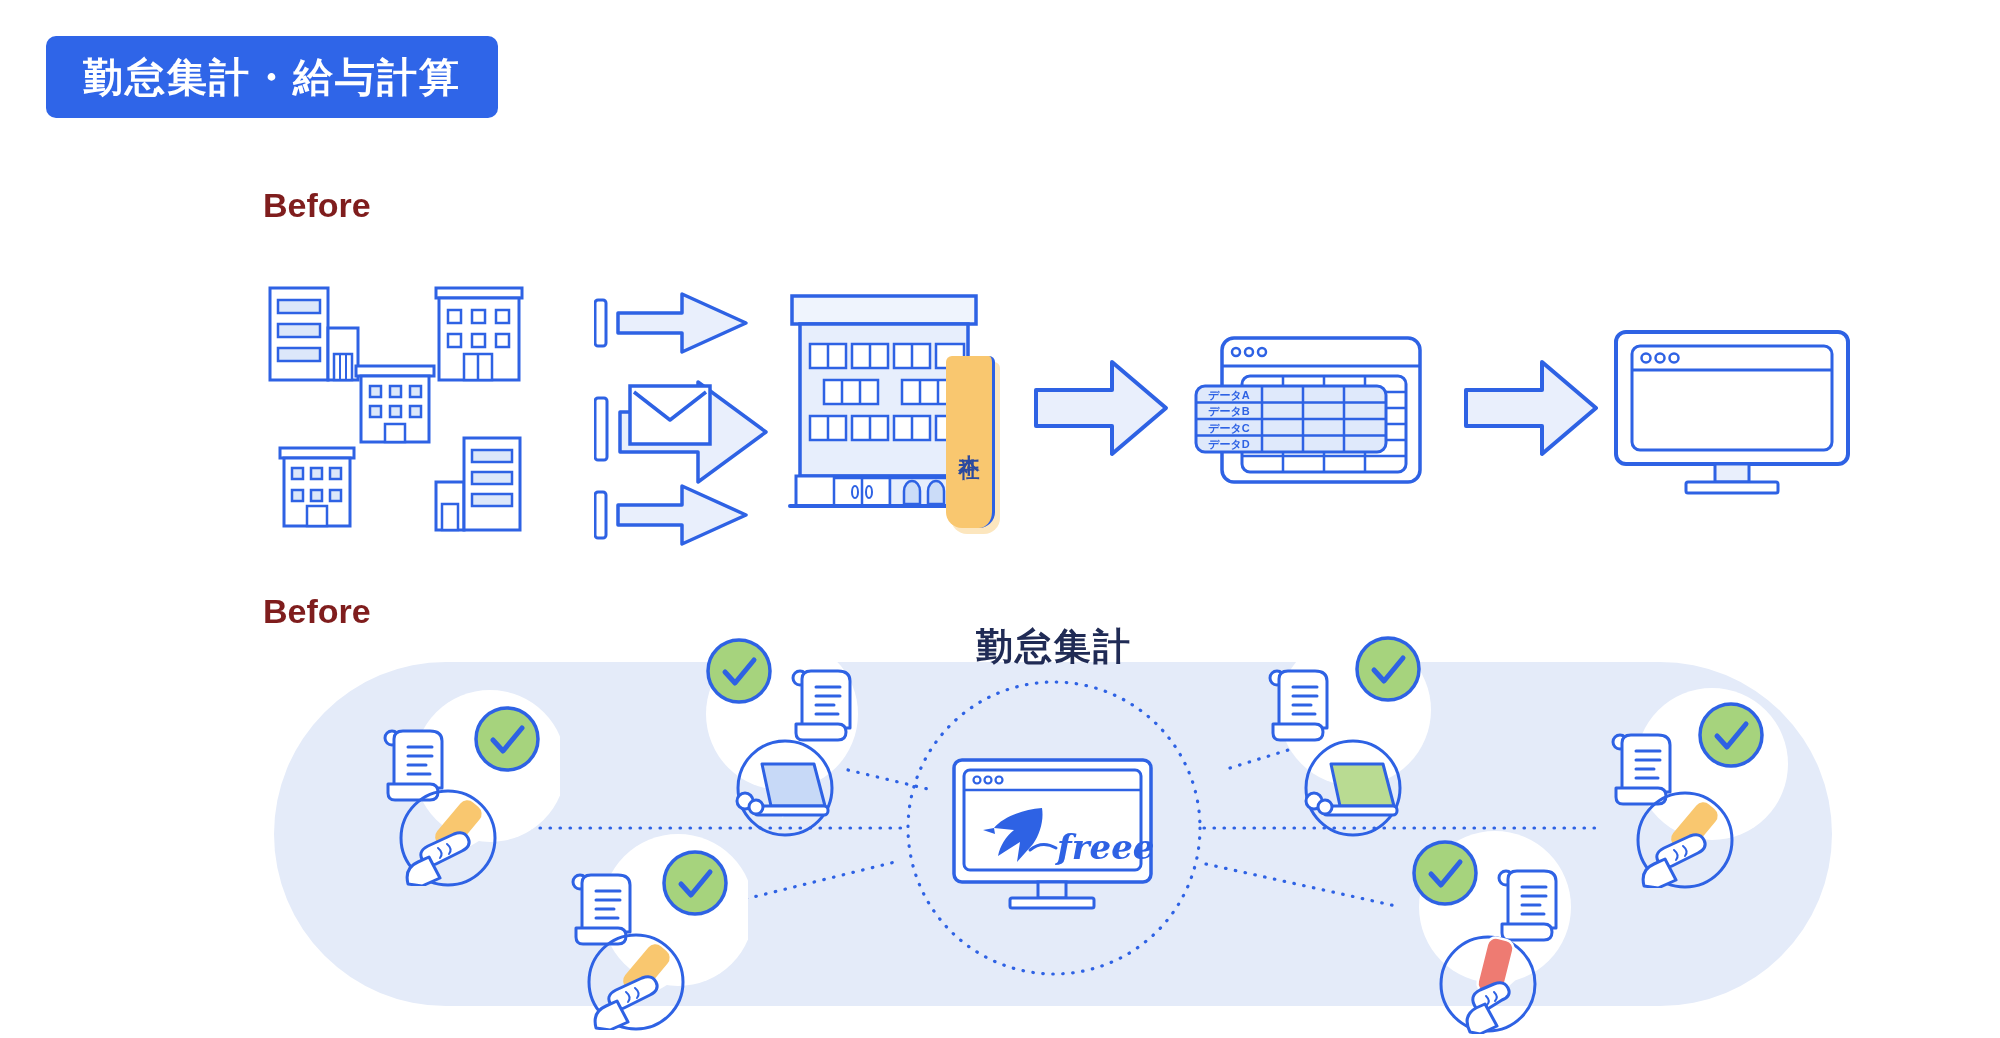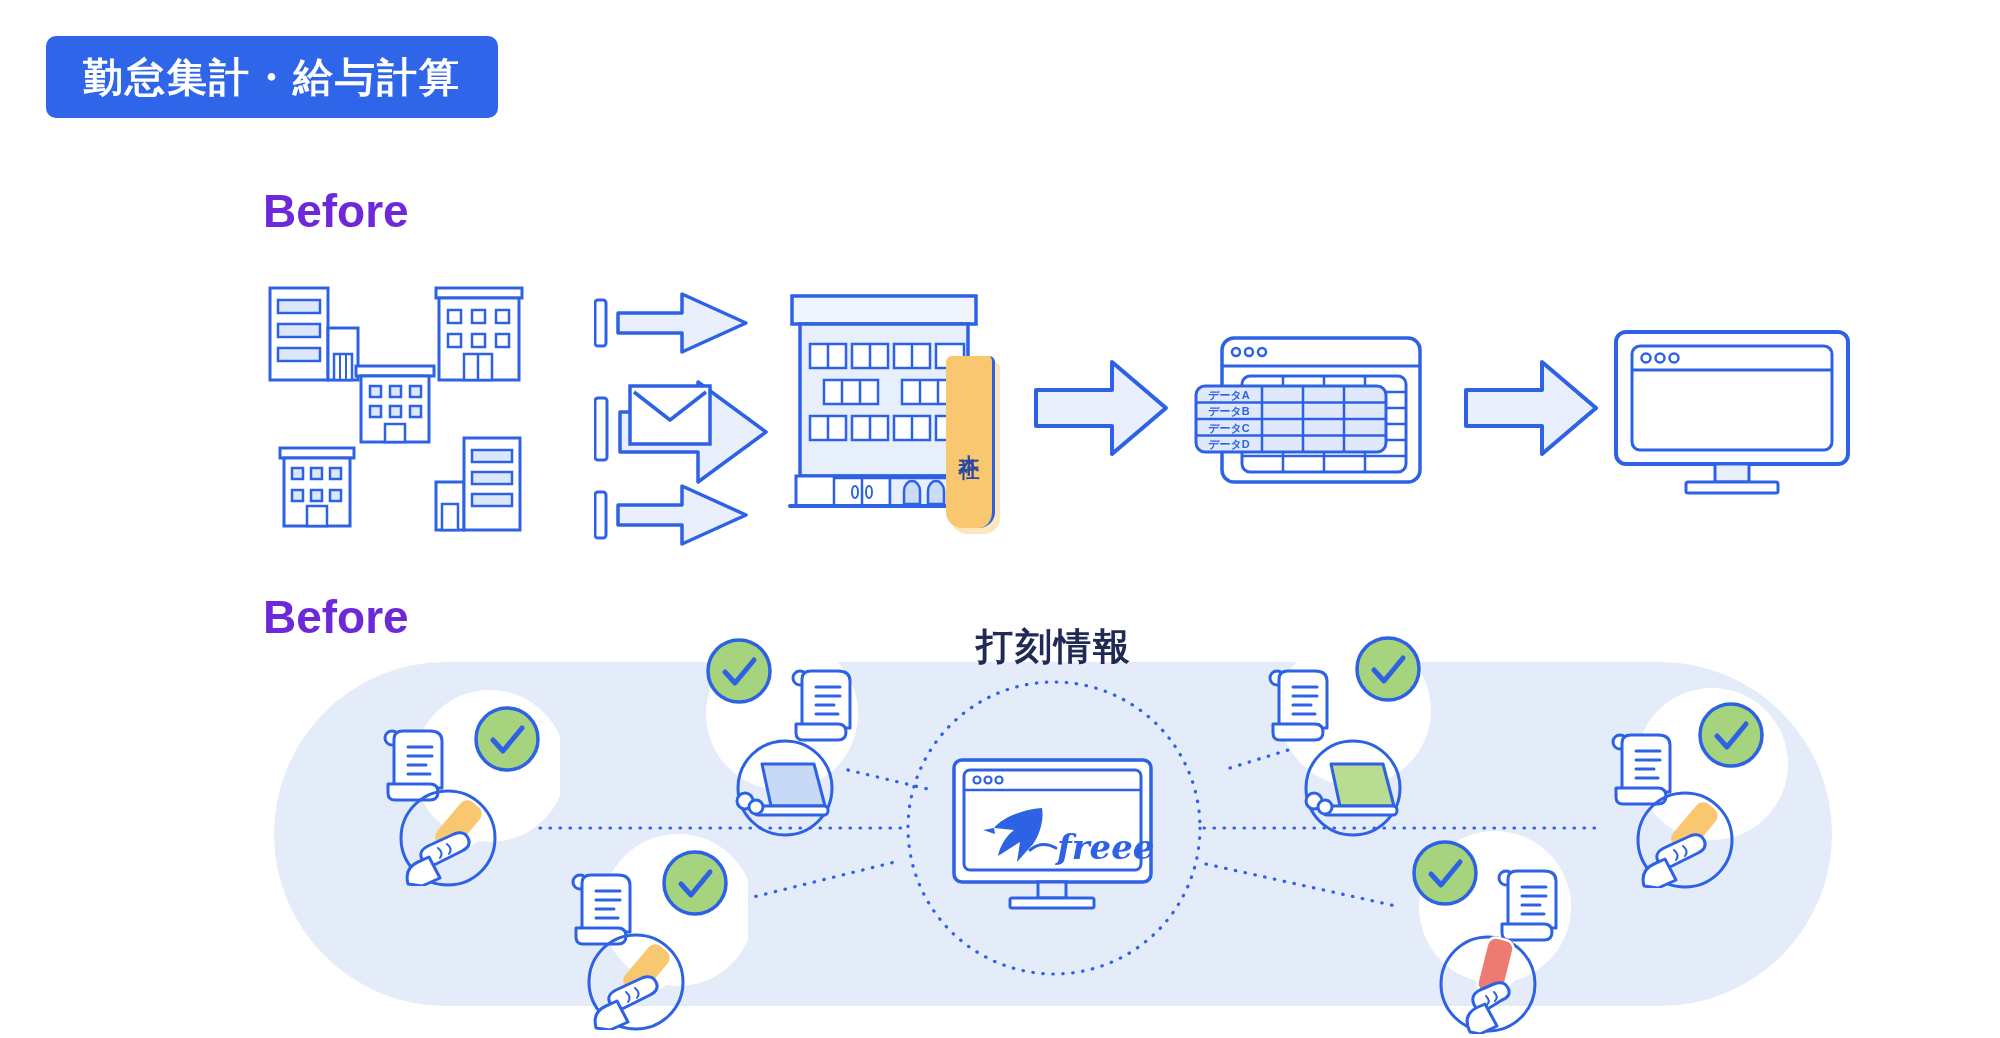--- a/index.html
+++ b/index.html
@@ -2,21 +2,21 @@
 <html><head>
 <meta charset="utf-8">
 <style>
   html,body{margin:0;padding:0;background:#fff;}
   #stage{position:relative;width:2000px;height:1038px;background:#ffffff;overflow:hidden;
          font-family:"Liberation Sans",sans-serif;}
   .abs{position:absolute;}
   .badge{left:46px;top:36px;width:452px;height:82px;background:#2F65E8;border-radius:10px;
          display:flex;align-items:center;justify-content:center;}
   .badge span{color:#fff;font-size:40px;font-weight:800;letter-spacing:2px;}
-  .heading{font-size:46px;font-weight:800;color:#6d28d9;line-height:1;}
+  .heading{font-size:34px;font-weight:800;color:#7f1d1d;line-height:1;}
   .center-label{left:908px;top:622px;width:292px;text-align:center;font-size:37px;font-weight:800;
                 color:#202B55;letter-spacing:2px;}
   .band{left:274px;top:662px;width:1558px;height:344px;background:#E4EBF9;border-radius:172px;}
   .hq-banner{left:946px;top:356px;width:46px;height:172px;background:#F9C76F;
              border-right:3px solid #2E62E4;border-radius:6px 6px 16px 16px;
              box-shadow:5px 6px 0 rgba(249,199,111,.45);
              display:flex;align-items:center;justify-content:center;z-index:4;}
   .hq-banner span{writing-mode:vertical-rl;text-orientation:upright;color:#2B4A9F;
                   font-size:21px;font-weight:800;letter-spacing:4px;}
   svg text{font-family:"Liberation Sans",sans-serif;}
@@ -211,21 +211,21 @@
       <circle cx="34" cy="30" r="4.5"></circle>
         <circle cx="48" cy="30" r="4.5"></circle>
         <circle cx="62" cy="30" r="4.5"></circle>
     </g>
     <rect x="103" y="136" width="34" height="18" fill="#E9EFFC" stroke="#2E62E4" stroke-width="3"></rect>
     <rect x="74" y="154" width="92" height="11" rx="2" fill="#fff" stroke="#2E62E4" stroke-width="3"></rect>
   </svg>
 
   <div class="abs heading" style="left:263px;top:594px">Before</div>
   <div class="abs band"></div>
-  <div class="abs center-label">打刻情報</div>
+  <div class="abs center-label">勤怠集計</div>
 
   <svg class="abs z2" style="left:0;top:0" width="2000" height="1038" viewBox="0 0 2000 1038" pointer-events="none">
     <g fill="none" stroke="#2E62E4" stroke-width="3.2" stroke-linecap="round" stroke-dasharray="0.5 9.5">
       <circle cx="1054" cy="828" r="146"></circle>
       <path d="M520 828 H904"></path>
       <path d="M848 770 L932 790"></path>
       <path d="M717 906 L895 862"></path>
       <path d="M1204 828 H1596"></path>
       <path d="M1230 768 L1314 742"></path>
       <path d="M1206 864 L1396 906"></path>

